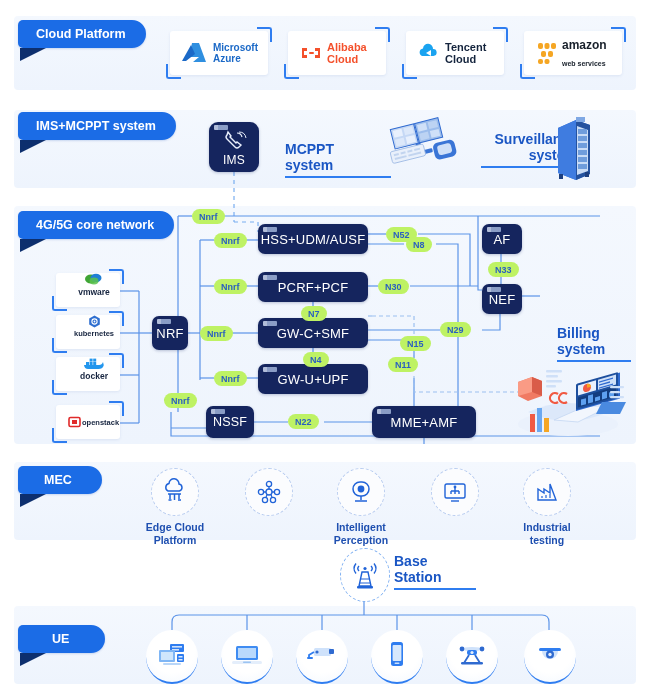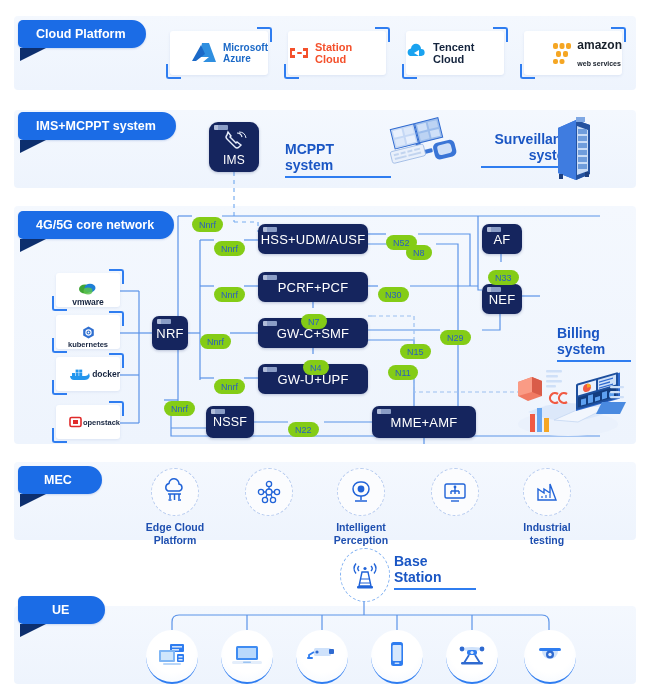--- a/index.html
+++ b/index.html
@@ -26,36 +26,36 @@
   .tab .fold{position:absolute;left:2px;top:28px;width:0;height:0;
     border-left:26px solid #0d2f6e;border-bottom:13px solid transparent;}
 
   
   .logocard{position:absolute;background:#fff;border-radius:3px;z-index:5;
     box-shadow:0 1px 3px rgba(40,80,160,.10);}
   .logocard .br{position:absolute;border:2px solid #2f7df0;}
   .logocard .br.tr{right:-4px;top:-4px;width:13px;height:13px;border-left:none;border-bottom:none;border-radius:0 3px 0 0;}
   .logocard .br.bl{left:-4px;bottom:-4px;width:13px;height:13px;border-right:none;border-top:none;border-radius:0 0 0 3px;}
   .logocard .inner{position:absolute;inset:0;display:flex;align-items:center;
-    justify-content:flex-end;gap:5px;}
+    justify-content:flex-start;gap:5px;padding-left:12px;}
 
   
   .node{position:absolute;background:#15255e;border-radius:7px;z-index:5;
     color:#fff;display:flex;align-items:center;justify-content:center;
     font-size:13px;letter-spacing:.2px;box-shadow:0 1px 3px rgba(10,30,90,.25);}
   .node.small{font-size:12.5px;}
   .node .badge{position:absolute;left:5px;top:3px;width:14px;height:5px;
     background:linear-gradient(90deg,#cdd8ef 0 30%,#9fb2d8 30% 100%);
     border-radius:1px;opacity:.85;}
 
   
-  .elabel{position:absolute;z-index:5;background:#84cc16;color:#2a5fbf;
-    font-size:9px;font-weight:400;border-radius:9px;height:15px;
+  .elabel{position:absolute;z-index:5;background:#bef264;color:#2a5fbf;
+    font-size:9px;font-weight:700;border-radius:9px;height:15px;
     display:flex;align-items:center;justify-content:center;padding:0 7px;
-    white-space:nowrap;margin-top:8px;}
+    white-space:nowrap;}
 
   
   .svgwrap{position:absolute;left:0;top:0;width:650px;height:694px;z-index:3;
            pointer-events:none;}
 
   
   .utitle{position:absolute;z-index:5;color:#1a56c4;font-size:14px;
     font-weight:600;line-height:1.12;}
   .utitle .ul{display:block;height:2px;background:#2f7df0;margin-top:3px;}
 
@@ -185,21 +185,21 @@
       <span>4G/5G core network</span>
     </div>
   <div class="fold"></div>
 </div>
 <div class="tab" style="left:18px;top:466px;">
   <div class="pill" style="padding:0 30px 0 26px;">
       <span>MEC</span>
     </div>
   <div class="fold"></div>
 </div>
-<div class="tab" style="left:18px;top:596px;">
+<div class="tab" style="left:18px;top:625px;">
   <div class="pill" style="padding:0 36px 0 34px;">
       <span>UE</span>
     </div>
   <div class="fold"></div>
 </div>
 
 <div class="logocard" style="left:170px;top:31px;width:98px;height:44px;">
   <div class="br tr"></div>
   <div class="br bl"></div>
   <div class="inner">
@@ -220,21 +220,21 @@
   <div class="br tr"></div>
   <div class="br bl"></div>
   <div class="inner">
     <span>
       <svg width="22" height="18" viewBox="0 0 22 18">
           <path d="M2 4 L7 4 L7 7 L4 7 L4 11 L7 11 L7 14 L2 14 Z" fill="#f4502b"></path>
           <rect x="9" y="8" width="5" height="2" rx="1" fill="#f4502b"></rect>
           <path d="M20 4 L15 4 L15 7 L18 7 L18 11 L15 11 L15 14 L20 14 Z" fill="#f4502b"></path>
         </svg>
     </span>
-    <span style="font-size:11px;font-weight:700;color:#f4502b;">Station Cloud</span>
+    <span style="font-size:11px;font-weight:700;color:#f4502b;">Alibaba Cloud</span>
   </div>
 </div>
 
 <div class="logocard" style="left:406px;top:31px;width:98px;height:44px;">
   <div class="br tr"></div>
   <div class="br bl"></div>
   <div class="inner">
     <span>
       <svg width="22" height="18" viewBox="0 0 22 18">
           <path d="M4 12 a4 4 0 0 1 1-7.6 A5 5 0 0 1 15 5 a3.5 3.5 0 0 1 .3 7H5z" fill="#1aa3f0"></path>
@@ -364,21 +364,21 @@
       <polygon points="6.5,.6 11.8,3.6 11.8,9.4 6.5,12.4 1.2,9.4 1.2,3.6" fill="#2f6fd0"></polygon>
       <circle cx="6.5" cy="6.5" r="2.6" fill="none" stroke="#fff" stroke-width="1.1"></circle>
       <circle cx="6.5" cy="6.5" r=".9" fill="#fff"></circle>
     </svg>
     <span style="font-size:7.5px;font-weight:700;color:#16243f;">kubernetes</span>
   </div>
 </div>
 <div class="logocard" style="left:56px;top:357px;width:64px;height:34px;">
   <div class="br tr"></div>
   <div class="br bl"></div>
-  <div class="inner" style="flex-direction:row;gap:1px;">
+  <div class="inner" style="flex-direction:column;gap:1px;">
     <svg width="22" height="13" viewBox="0 0 22 13">
       <g fill="#2396ed">
           <rect x="3" y="5" width="3" height="3"></rect>
           <rect x="6.6" y="5" width="3" height="3"></rect>
           <rect x="10.2" y="5" width="3" height="3"></rect>
           <rect x="6.6" y="1.6" width="3" height="3"></rect>
           <rect x="10.2" y="1.6" width="3" height="3"></rect>
         </g>
       <path d="M1 8 h15 q3 0 4-3 1 3 .5 4 -1 3-5 3 H5 Q1.5 12 1 8z" fill="#2396ed"></path>
     </svg>

